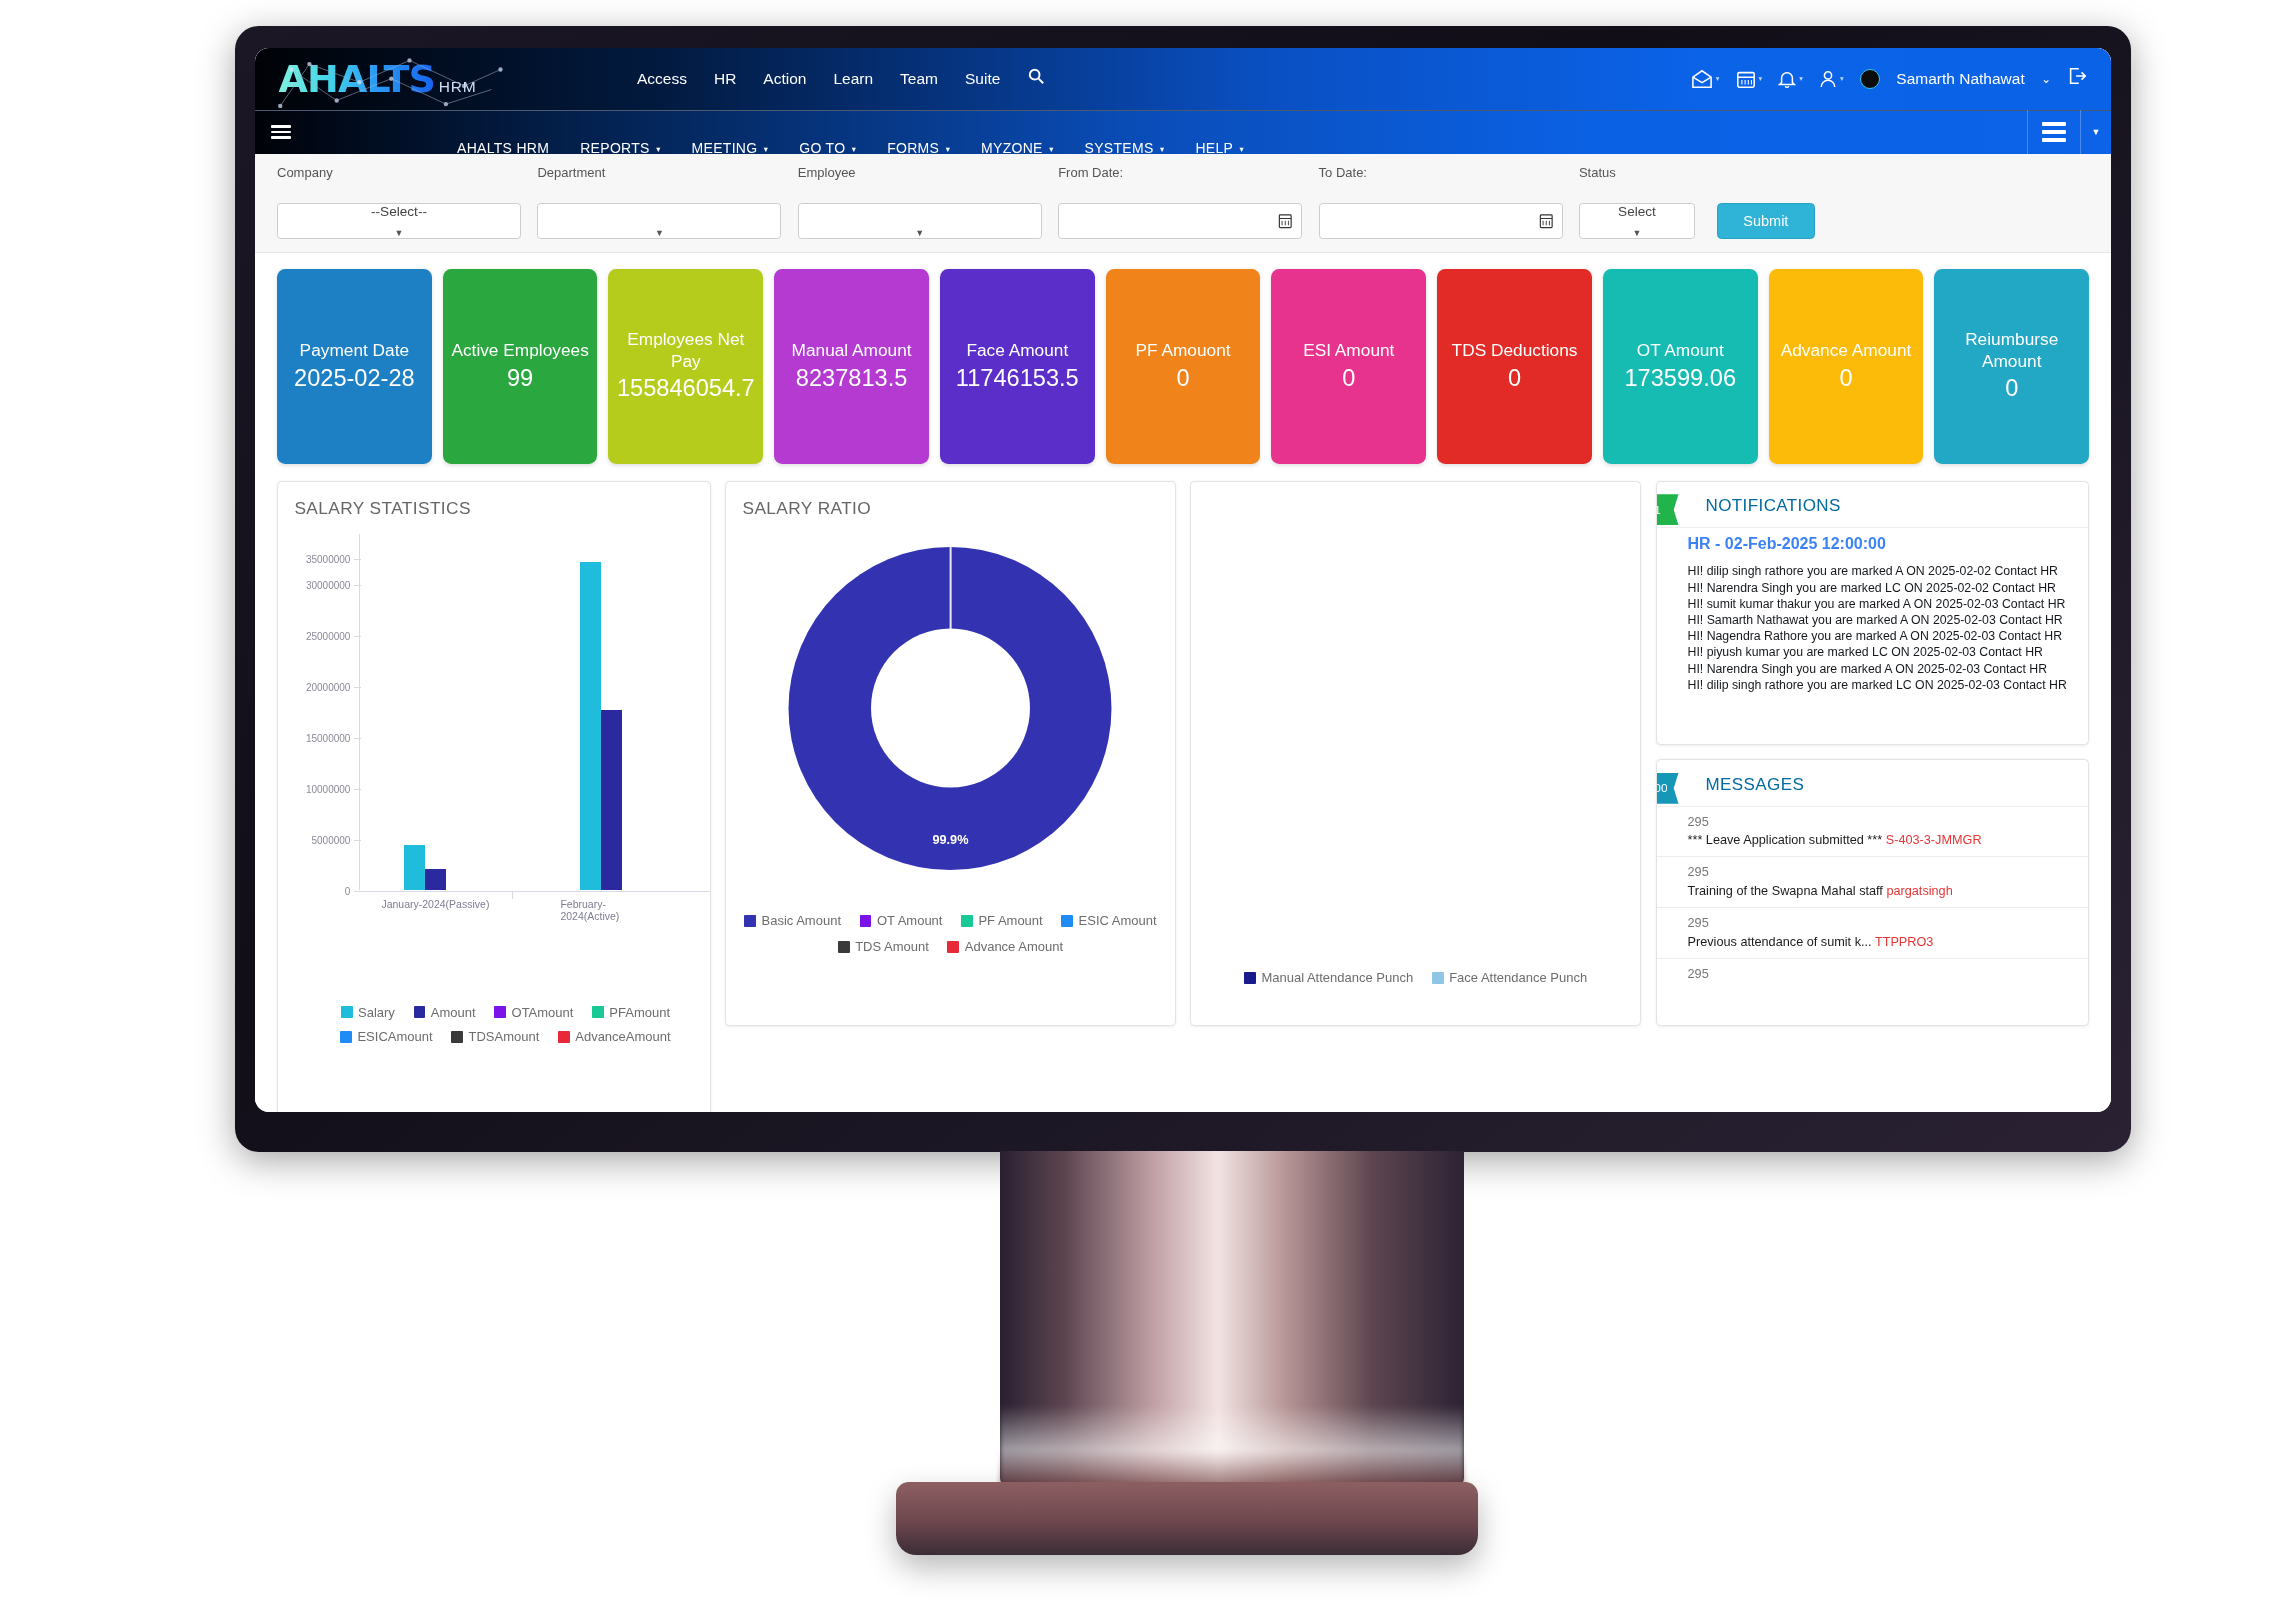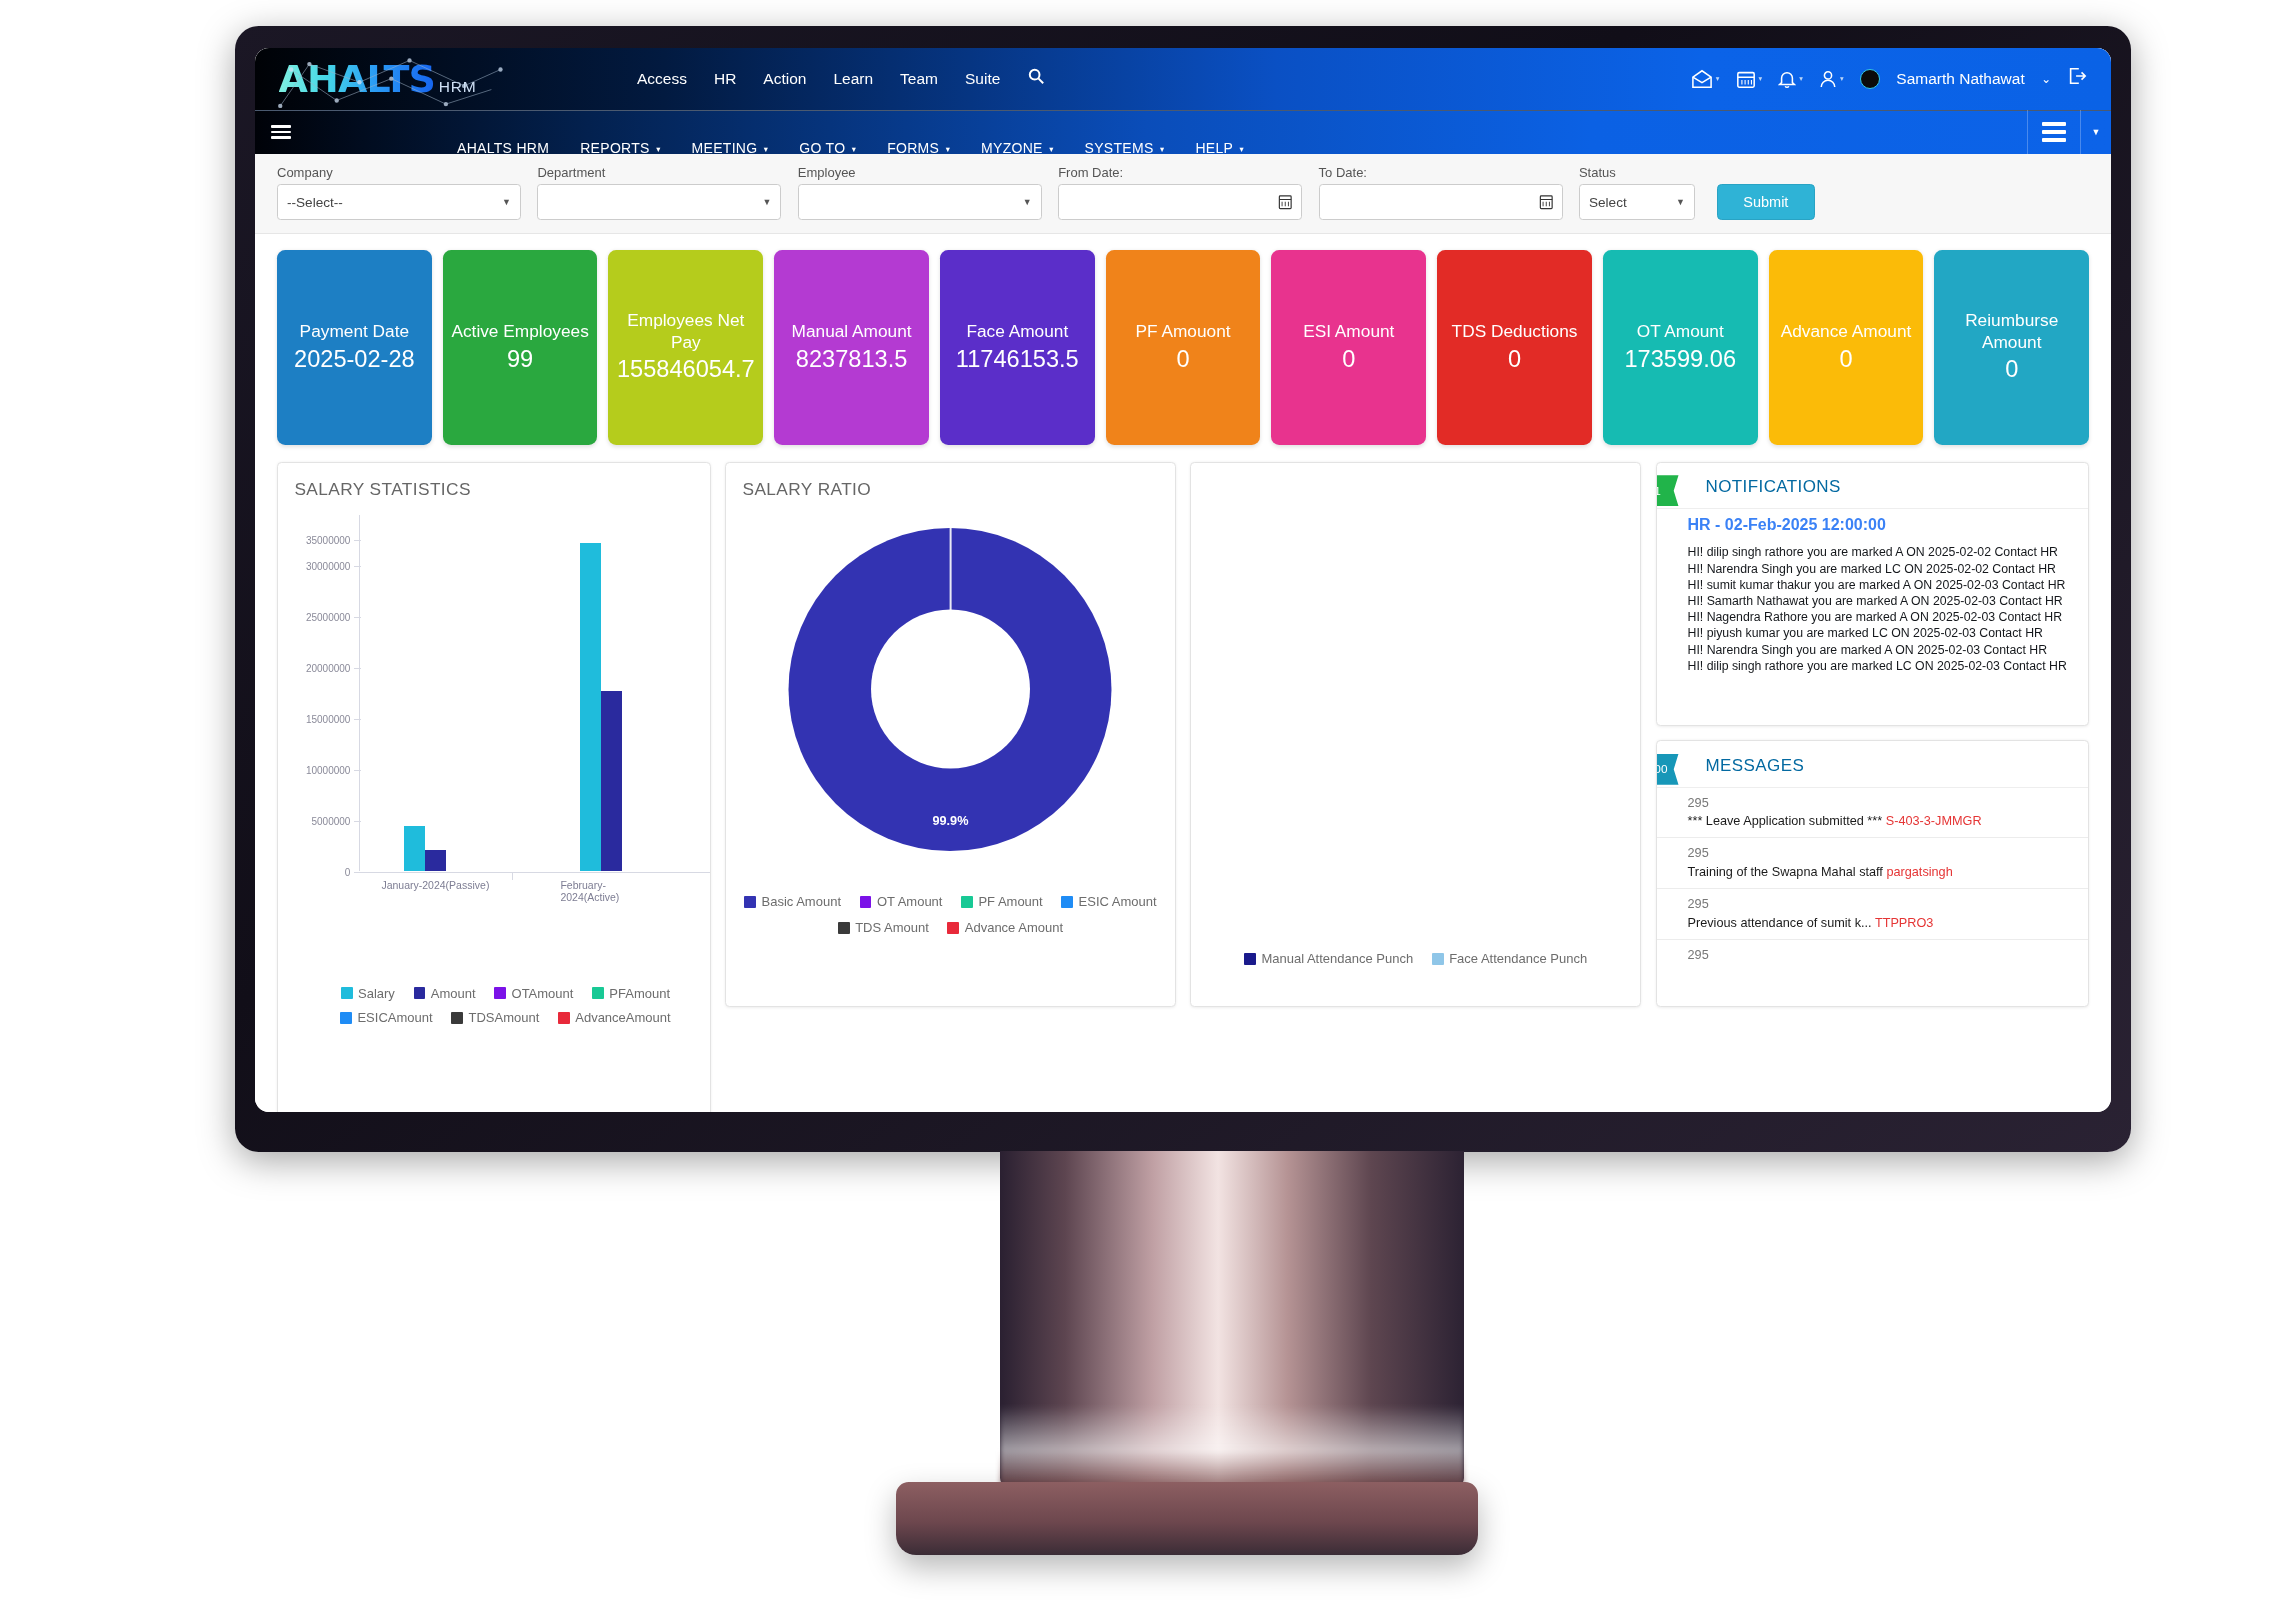--- a/index.html
+++ b/index.html
@@ -85,26 +85,26 @@
   .burger-bar{ display:block; width:20px; height:2.7px; background:#fff; margin:2.7px 0; border-radius:0.9px;}
   .subitems { display:flex; align-items:center; gap:31px; margin-left:151px;margin-top:32px;}
   .subitems .it { color:#fff; font-size:14px; letter-spacing:0.3px; white-space:nowrap; display:flex; align-items:center; gap:6.4px;}
   .cv { font-size:8.2px; position:relative; top:0.9px; }
   .subright { margin-left:auto; display:flex; align-items:center; }
   .subright .bx { width:53px; height:44px; display:flex; align-items:center; justify-content:center; border-left:0.9px solid rgba(255,255,255,.25);}
   .subright .bx2 { width:31px; height:44px; display:flex; align-items:center; justify-content:center; color:#fff; font-size:9px; border-left:0.9px solid rgba(255,255,255,.25);}
 
   
   .filters { background:#f7f7f7; padding:11px 22px 12.7px 22px; display:flex; align-items:flex-end; gap:16.4px; border-bottom:0.9px solid #e6e6e6;}
-  .fgrp { display:flex; flex-direction:column; }
+  .fgrp { display:flex; flex-direction:column;gap:19px; }
   .flabel { font-size:13px; color:#555; margin-bottom:4.5px;}
   .fsel {
     height:36px; background:#fff; border:0.9px solid #ccc; border-radius:3.6px;
     display:flex; align-items:center; justify-content:space-between;
-    padding:0 9px; font-size:13.6px; color:#444;
+    padding:0 9px; font-size:13.6px; color:#444;flex-direction:column;
   }
   .fsel .ar { font-size:9px; color:#555;}
   .w-company{width:244px}.w-dept{width:244px}.w-emp{width:244px}
   .dateinput { width:244px; height:36px; background:#fff; border:0.9px solid #ccc; border-radius:3.6px; display:flex; align-items:center; justify-content:flex-end; padding-right:5.5px;}
   .cal { width:20px; height:22px; font-size:15.5px; color:#333; display:flex; align-items:center; justify-content:center;}
   .w-status{width:116px}
   .submitbtn {
     height:36px; width:98px; background:#2fb3d6; border:0.9px solid #29a3c4; border-radius:4.5px;
     color:#fff; font-size:14.5px; display:flex; align-items:center; justify-content:center; margin-left:5.5px;
   }

